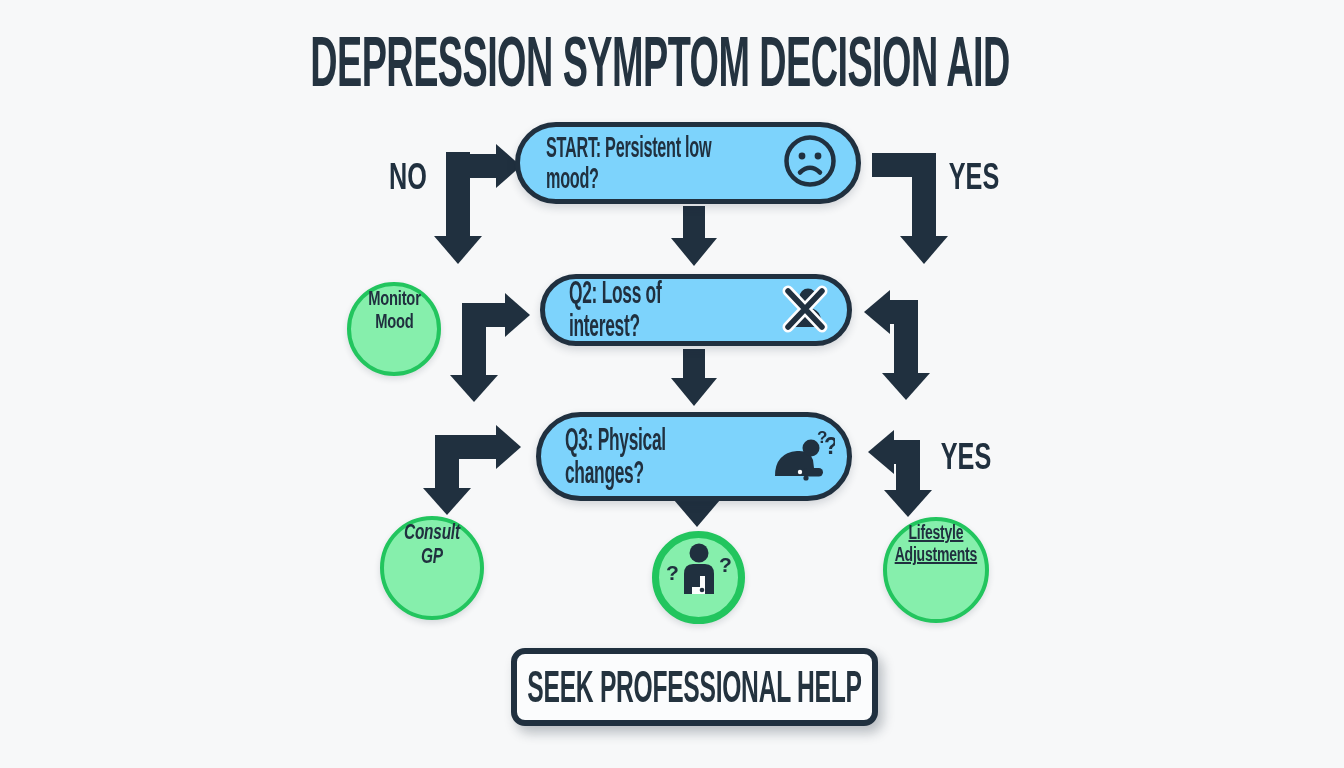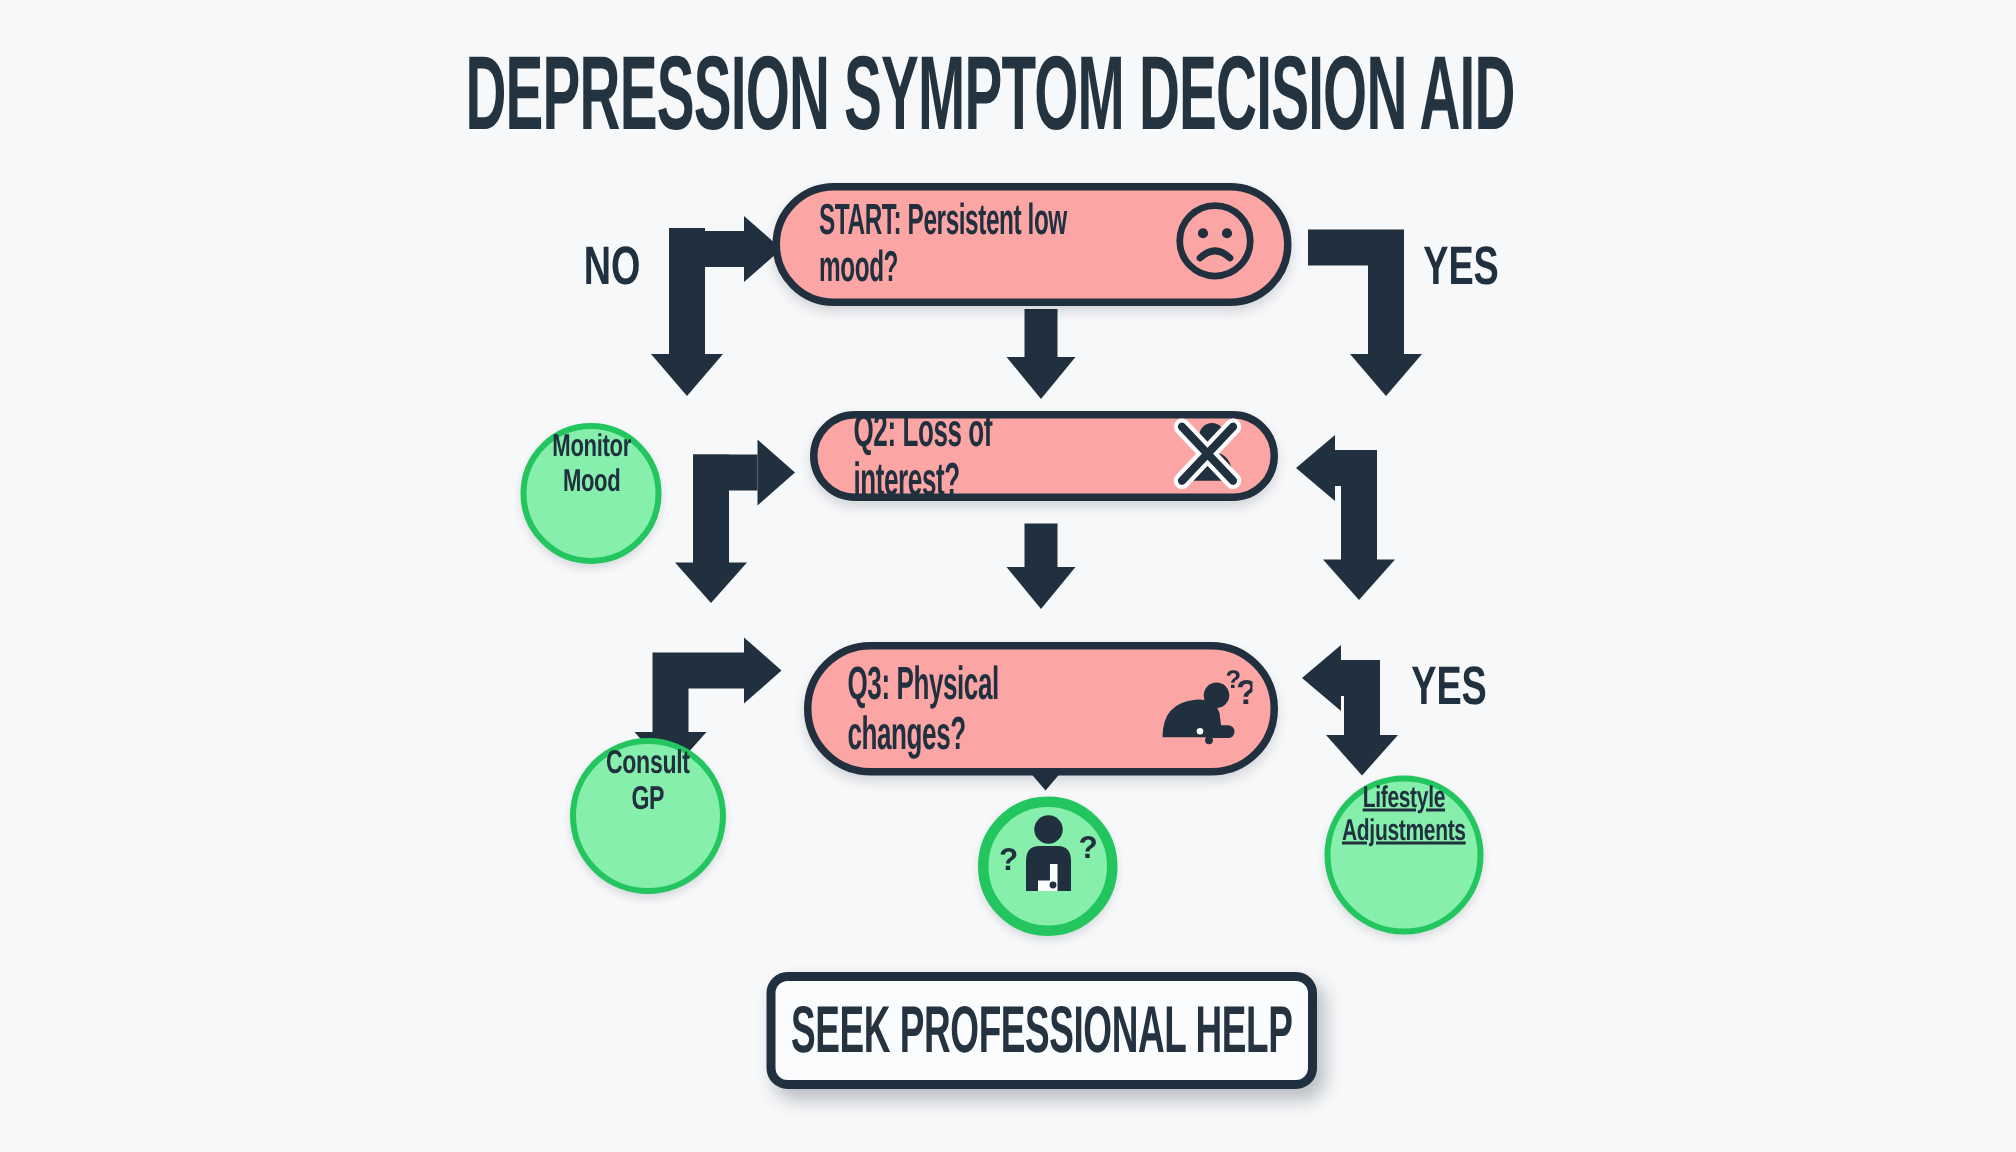--- a/index.html
+++ b/index.html
@@ -16,56 +16,56 @@
     transform:translateX(-50%) scaleX(0.54);
     font-size:70px; font-weight:bold; letter-spacing:-1px;
     white-space:nowrap; color:#243340;
   }
   
   svg.arrows { position:absolute; left:0; top:0; z-index:1; }
   .arrow-stroke { stroke:#20303f; fill:none; stroke-linejoin:miter; }
   .arrow-head { fill:#20303f; stroke:none; }
   
   .pill {
-    position:absolute; z-index:2; background:#fca5a5;
+    position:absolute; z-index:2; background:#7dd3fc;
     border:5px solid #20303f; border-radius:46px;
     box-shadow:0 4px 8px rgba(25,40,55,.16);
     display:flex; align-items:center;
   }
   .pill .pill-label { flex:1; min-width:0; overflow:visible; }
   .pill .pill-label .txt {
     display:inline-block; transform-origin:left center;
     transform:scaleX(0.56); white-space:pre-line;
     font-weight:bold; line-height:1.06; letter-spacing:-0.5px; color:#20303f;
   }
   .pill .pill-icon { position:absolute; top:50%; transform:translateY(-50%); }
   .pill-start { left:515px; top:122px; width:346px; height:82px; padding-left:26px; }
   .pill-start .txt { font-size:29px; }
   .pill-start .pill-icon { right:18px; }
-  .pill-q2 { left:540px; top:274px; width:312px; height:60px; padding-left:24px; }
+  .pill-q2 { left:540px; top:274px; width:312px; height:72px; padding-left:24px; }
   .pill-q2 .txt { font-size:31px; }
   .pill-q2 .pill-icon { right:16px; }
-  .pill-q3 { left:536px; top:428px; width:316px; height:89px; padding-left:24px; }
+  .pill-q3 { left:536px; top:412px; width:316px; height:89px; padding-left:24px; }
   .pill-q3 .txt { font-size:31px; }
   .pill-q3 .pill-icon { right:12px; }
   
   .circle {
     position:absolute; z-index:2; background:#86efac;
     border:4px solid #22c55e; border-radius:50%;
     display:flex; align-items:flex-start; justify-content:center;
     box-shadow:0 3px 6px rgba(25,40,55,.14);
   }
   .circle .txt {
     display:inline-block; transform:scaleX(0.7);
     font-weight:bold; text-align:center; white-space:pre-line;
     line-height:1.1; letter-spacing:-0.3px; color:#20303f;
   }
   .circle-monitor   { left:347px; top:282px; width:94px;  height:94px; }
   .circle-monitor .txt { font-size:21px; }
-  .circle-consult   { left:380px; top:492px; width:104px; height:104px; }
+  .circle-consult   { left:380px; top:516px; width:104px; height:104px;font-style:italic; }
   .circle-consult .txt { font-size:22px; }
   .circle-unknown   { left:652px; top:531px; width:93px;  height:93px; border-width:7px; }
   .circle-lifestyle { left:883px; top:517px; width:106px; height:106px;text-decoration:underline; }
   .circle-lifestyle .txt { font-size:20px; }
   
   .edge-label { position:absolute; z-index:2; width:0; height:0; }
   .edge-label .fit {
     position:absolute; left:0; top:0;
     transform:translate(-50%,-50%) scaleX(0.7);
     font-size:36px; font-weight:bold; white-space:nowrap; color:#20303f;

